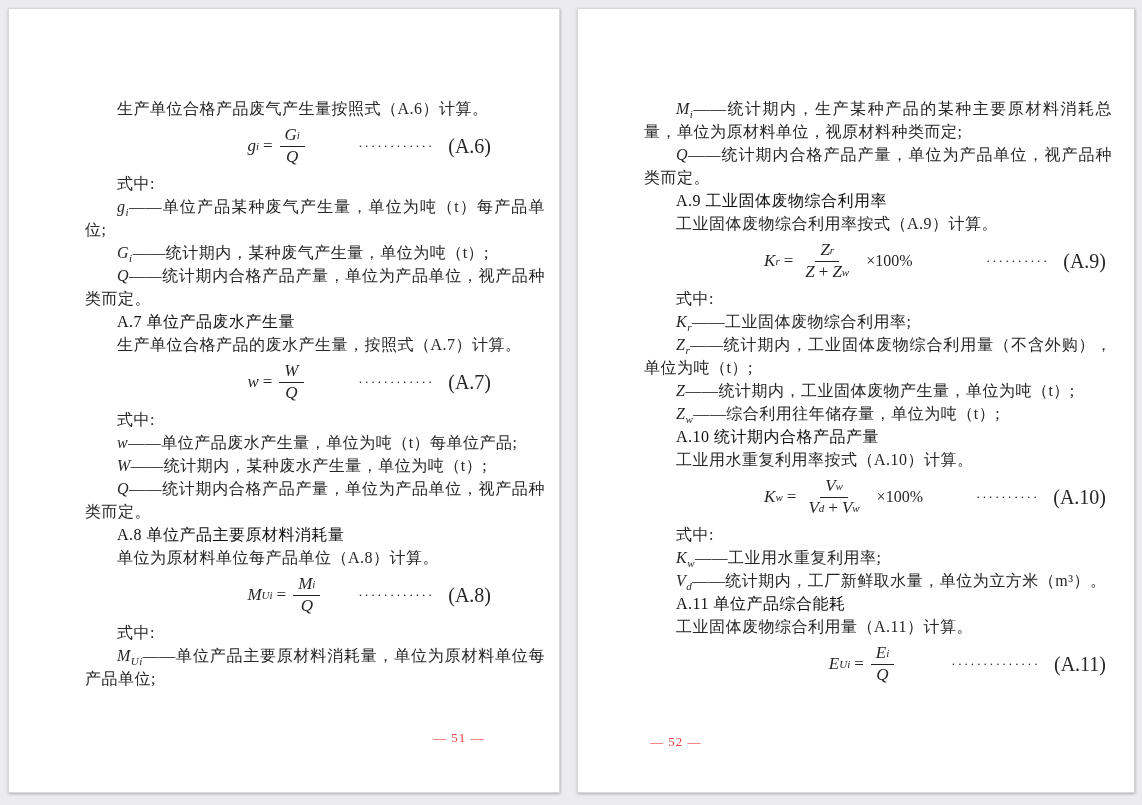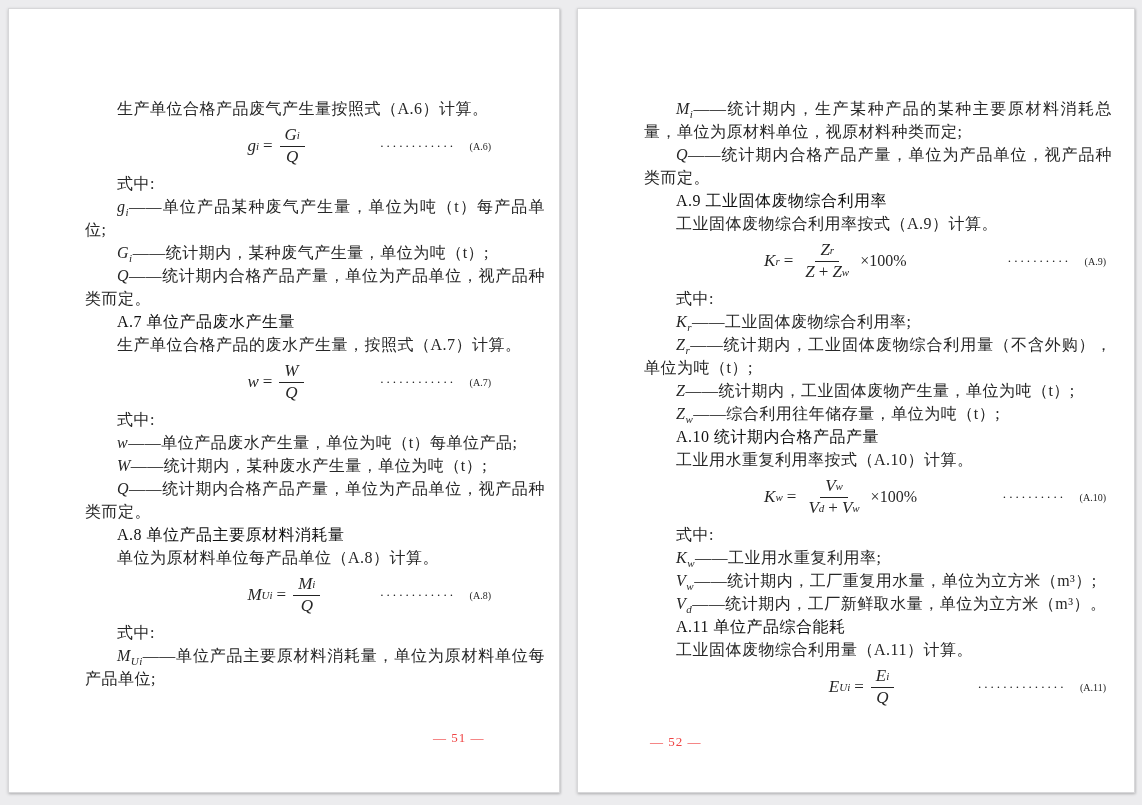--- a/index.html
+++ b/index.html
@@ -34,24 +34,24 @@
     font-size:17px;letter-spacing:0;
   }
   .page-a .formula{padding-right:54px}
   .page-b .formula{padding-right:6px}
   .f-spacer{flex:0 0 auto}
   .f-eq{display:inline-flex;align-items:center;white-space:nowrap}
   .f-eq .op{font-style:normal;margin:0 4px}
   .frac{display:inline-flex;flex-direction:column;align-items:center;margin:0 3px;line-height:1.2}
   .fr-num{padding:0 5px;border-bottom:1px solid #222;display:inline-flex;align-items:center}
   .fr-den{padding:0 5px;display:inline-flex;align-items:center}
-  .f-mult{font-style:normal;margin-left:3px;font-size:16px}
+  .f-mult{font-style:normal;margin-left:9px;font-size:16px}
   .f-tail{margin-left:auto;display:inline-flex;align-items:center;gap:14px}
   .f-dots{font-size:13px;letter-spacing:2px;color:#222;font-style:normal}
-  .f-label{font-size:10px;font-style:normal;white-space:nowrap}
+  .f-label{font-size:20px;font-style:normal;white-space:nowrap}
 
   .footer{position:absolute;font-size:13px;letter-spacing:1px;color:#ef4444;white-space:nowrap}
   .footer-a{bottom:46px;left:424px}
   .footer-b{bottom:42px;left:72px}
 </style>
 </head>
 <body>
 
 <div class="canvas">
 
@@ -196,21 +196,20 @@
             </span>
             <span class="f-mult">×100%</span>
           </span>
           <span class="f-tail">
             <span class="f-dots">··········</span>
             <span class="f-label">(A.10)</span>
           </span>
         </div>
         <div class="para">式中:</div>
         <div class="term"><span class="tvar"><span class="tvar">K</span><sub>w</sub></span><span>——工业用水重复利用率;</span></div>
-        <div class="term"><span class="tvar"><span class="tvar">V</span><sub>w</sub></span><span>——统计期内，工厂重复用水量，单位为立方米（m³）;</span></div>
         <div class="term"><span class="tvar"><span class="tvar">V</span><sub>d</sub></span><span>——统计期内，工厂新鲜取水量，单位为立方米（m³）。</span></div>
         <div class="heading">A.11 单位产品综合能耗</div>
         <div class="para">工业固体废物综合利用量（A.11）计算。</div>
         <div class="formula">
           <span class="f-spacer" style="flex: 0 0 40%;"></span>
           <span class="f-eq">
             <span class="mvar">E</span>
             <sub>Ui</sub>
             <span class="op">=</span>
             <span class="frac">

